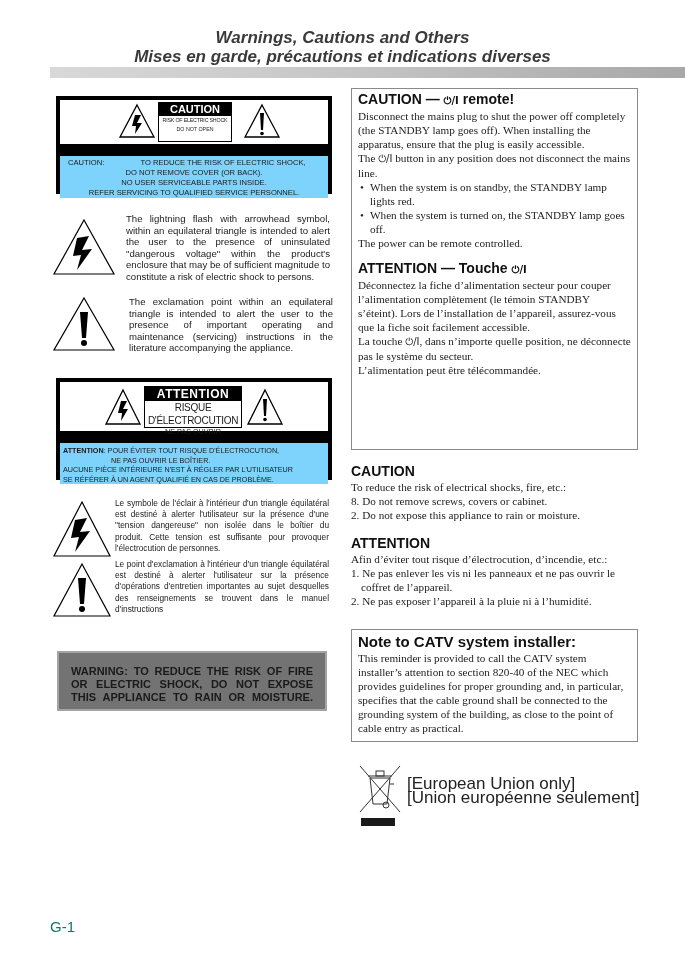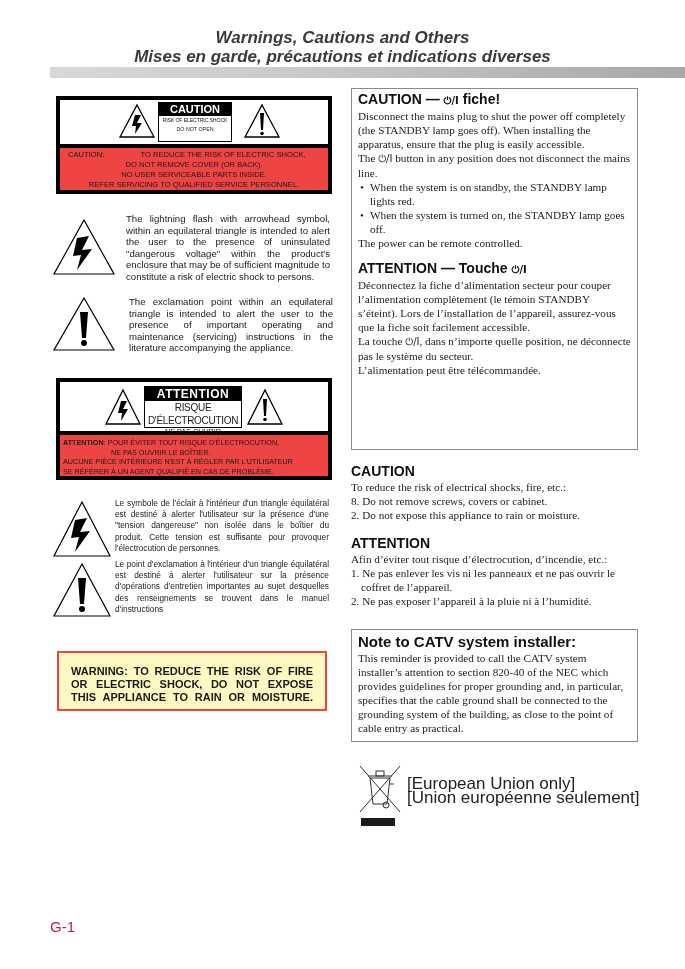--- a/index.html
+++ b/index.html
@@ -8,43 +8,43 @@
 
   
   .title { left:0; width:685px; text-align:center; font-family:"Liberation Sans", sans-serif; font-style:italic; font-weight:bold; color:#3a3a3a; font-size:17px; line-height:19px; }
   .title1 { top:28px; }
   .title2 { top:47px; }
   .bar { left:50px; top:67px; width:635px; height:11px; background:linear-gradient(to right,#d8d8d8 0%,#c9c9c9 40%,#a8a8a8 100%); }
 
   
   .label-box { background:#000; }
   .label-inner-top { position:absolute; background:#fff; }
-  .label-inner-bottom { position:absolute; background:#ef4444; text-align:center; font-family:"Liberation Sans", sans-serif; }
+  .label-inner-bottom { position:absolute; background:#7dd3fc; text-align:center; font-family:"Liberation Sans", sans-serif;margin-top:8px; }
   .caution-plate { position:absolute; border:1px solid #000; background:#fff; text-align:center; font-family:"Liberation Sans", sans-serif; }
   .caution-plate .head { background:#000; color:#fff; font-weight:bold; }
   .tri { position:absolute; }
 
   .desc { font-family:"Liberation Sans", sans-serif; text-align:justify; color:#222; }
 
-  .warn-box { border:2px solid #ef4444; background:#fef9c3; font-family:"Liberation Sans", sans-serif; font-weight:bold; font-size:11px; line-height:13px; padding:12px 12px; box-sizing:border-box; text-align:justify; text-align-last:justify; }
+  .warn-box { border:2px solid #a3a3a3; background:#737373; font-family:"Liberation Sans", sans-serif; font-weight:bold; font-size:11px; line-height:13px; padding:12px 12px; box-sizing:border-box; text-align:justify; text-align-last:justify; }
 
   
   .rbox { border:1px solid #8a8a8a; box-sizing:border-box; padding:2px 6px 6px 6px; background:#fff; }
   .rhead { font-family:"Liberation Sans", sans-serif; font-weight:bold; font-size:14px; line-height:17px; color:#111; }
   .rbody { font-family:"Liberation Serif", serif; font-size:11.2px; line-height:14px; color:#222; }
   .rbody p { margin:0; }
   .rbody ul { margin:0; padding:0; list-style:none; }
   .rbody ul li { position:relative; padding-left:12px; }
   .rbody ul li::before { content:"•"; position:absolute; left:2px; }
   .rbody ol { margin:0; padding:0; list-style:none; }
   .rbody ol li { padding-left:10px; text-indent:-10px; }
   .pw { font-family:"DejaVu Sans", sans-serif; font-size:10px; }
 
   .eu-text { font-family:"Liberation Sans", sans-serif; font-size:17px; line-height:14px; color:#222; }
-  .page-num { font-family:"Liberation Sans", sans-serif; font-size:15px; color:#be185d; }
+  .page-num { font-family:"Liberation Sans", sans-serif; font-size:15px; color:#0f766e; }
 </style>
 </head>
 <body>
 
 <div class="abs title title1">Warnings, Cautions and Others</div>
 <div class="abs title title2">Mises en garde, précautions et indications diverses</div>
 <div class="abs bar"></div>
 
 <div class="abs label-box" style="left:56px; top:96px; width:276px; height:98px;">
   <div class="label-inner-top" style="left:4px; top:4px; width:268px; height:44px;">
@@ -128,21 +128,21 @@
 <div class="abs warn-box" style="left:57px; top:651px; width:270px; height:60px;">
   <div>WARNING: TO REDUCE THE RISK OF FIRE</div>
   <div>OR ELECTRIC SHOCK, DO NOT EXPOSE</div>
   <div>THIS APPLIANCE TO RAIN OR MOISTURE.</div>
 </div>
 
 <div class="abs rbox" style="left:351px; top:88px; width:287px; height:362px;">
   <div class="rhead">
     <span>CAUTION —</span>
     <span class="pw">⏻/I</span>
-    <span>fiche!</span>
+    <span>remote!</span>
   </div>
   <div class="rbody">
     <p>Disconnect the mains plug to shut the power off completely (the STANDBY lamp goes off). When installing the apparatus, ensure that the plug is easily accessible.</p>
     <p><span>The</span> <span class="pw">⏻/I</span> <span>button in any position does not disconnect the mains line.</span></p>
     <ul>
       <li>When the system is on standby, the STANDBY lamp lights red.</li>
       <li>When the system is turned on, the STANDBY lamp goes off.</li>
     </ul>
     <p>The power can be remote controlled.</p>
   </div>

